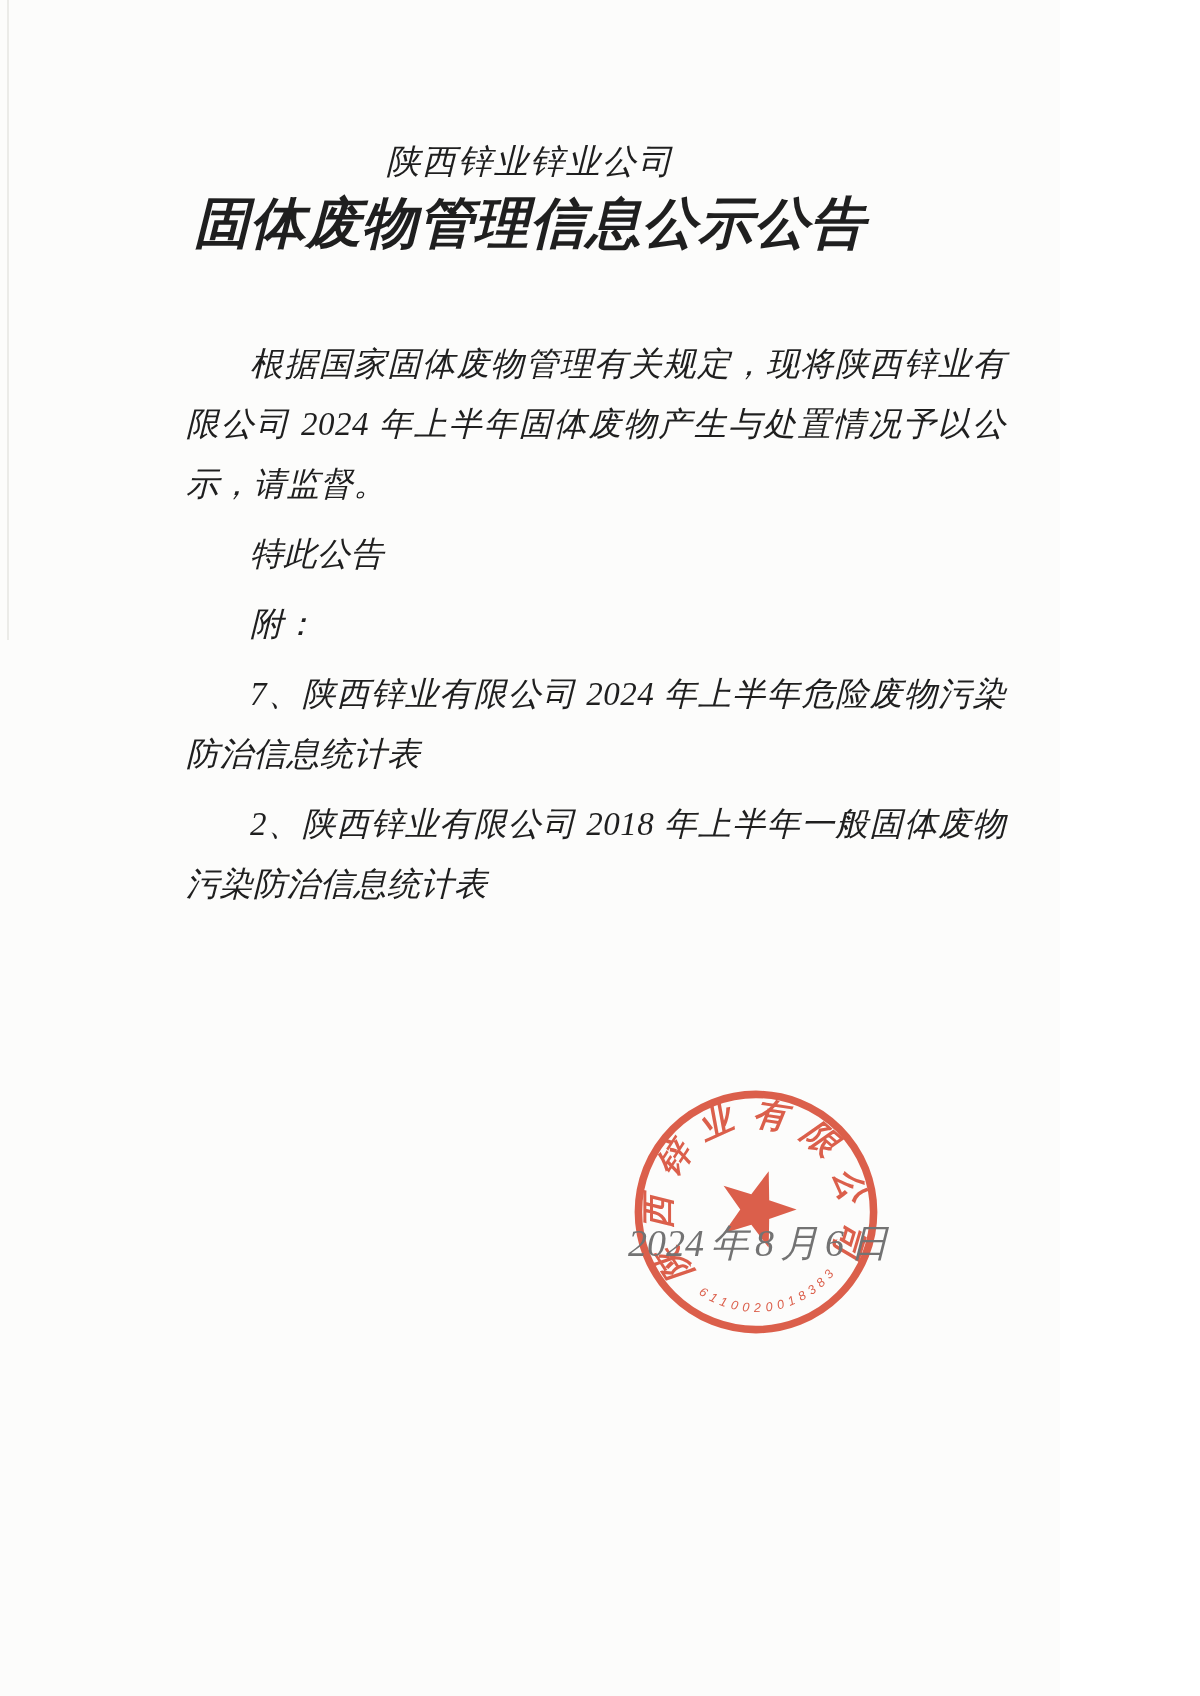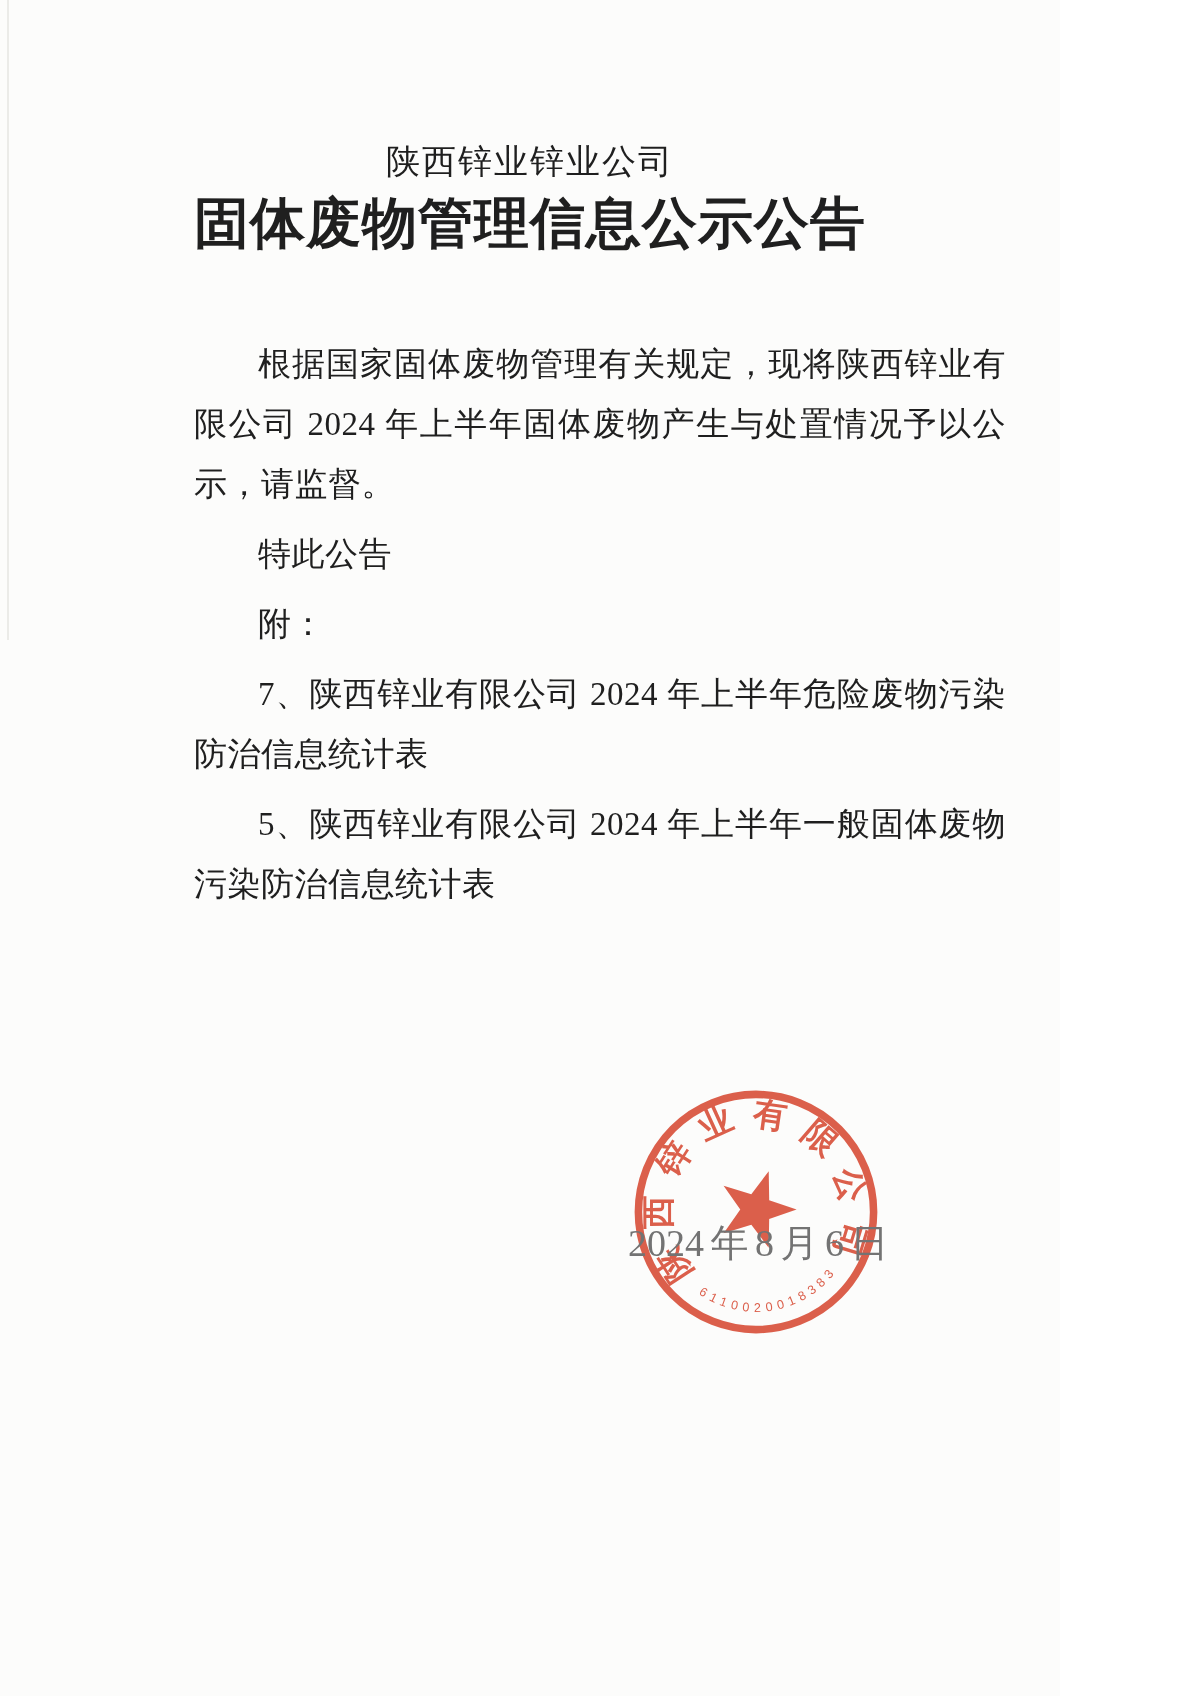--- a/index.html
+++ b/index.html
@@ -4,20 +4,21 @@
 <style>
   html, body { margin: 0; padding: 0; background: #ffffff; }
   .page {
     position: relative;
     width: 1060px;
     height: 1696px;
     background: var(--page-bg, #fcfcfb);
     color: var(--text-color, #1f1f1f);
     font-family: "Liberation Serif", "DejaVu Serif", serif;
     overflow: hidden;
+    font-style: italic;
   }
   
   .scan-edge-left {
     position: absolute;
     left: 7px; top: 0;
     width: 2px; height: 640px;
     background: #ebebe8;
   }
   .doc-header {
     padding-top: 140px;
@@ -37,21 +38,21 @@
   }
   .doc-body {
     width: 820px;
     margin: 82px 0 0 186px;
     font-size: 33px;
     line-height: 60px;
     letter-spacing: 0.5px;
     text-align: justify;
   }
   .para {
-    margin: 0 0 10px 8px;
+    margin: 0 0 10px 0;
     text-indent: 64px;
   }
   .seal {
     position: absolute;
     left: 630px;
     top: 1086px;
     width: 252px;
     height: 252px;
     color: var(--seal-color, #d84f39);
     opacity: 0.9;
@@ -88,21 +89,21 @@
   <div class="doc-header">
     <div class="company-line">陕西锌业锌业公司</div>
     <h1 class="doc-title">固体废物管理信息公示公告</h1>
   </div>
 
   <div class="doc-body">
     <p class="para">根据国家固体废物管理有关规定，现将陕西锌业有限公司 2024 年上半年固体废物产生与处置情况予以公示，请监督。</p>
     <p class="para">特此公告</p>
     <p class="para">附：</p>
     <p class="para">7、陕西锌业有限公司 2024 年上半年危险废物污染防治信息统计表</p>
-    <p class="para">5、陕西锌业有限公司 2024 年上半年一般固体废物污染防治信息统计表</p>
+    <p class="para">2、陕西锌业有限公司 2018 年上半年一般固体废物污染防治信息统计表</p>
   </div>
 
   <div class="seal">
     <svg class="seal-svg" viewBox="0 0 300 300">
       <defs>
         <path id="sealArcTop" d="M 68.8 213.4 A 103 103 0 1 1 231.2 213.4"></path>
         <path id="sealArcBottom" d="M 61.6 229.6 A 119 119 0 0 0 238.4 229.6"></path>
       </defs>
       <circle cx="150" cy="150" r="140" fill="none" stroke="currentColor" stroke-width="9"></circle>
       <polygon fill="currentColor" transform="rotate(18 150 148)" points="150,99 161.2,131.6 195.7,132.2 168.1,152.9 178.2,185.8 150,166 121.8,185.8 131.9,152.9 104.3,132.2 138.8,131.6"></polygon>

